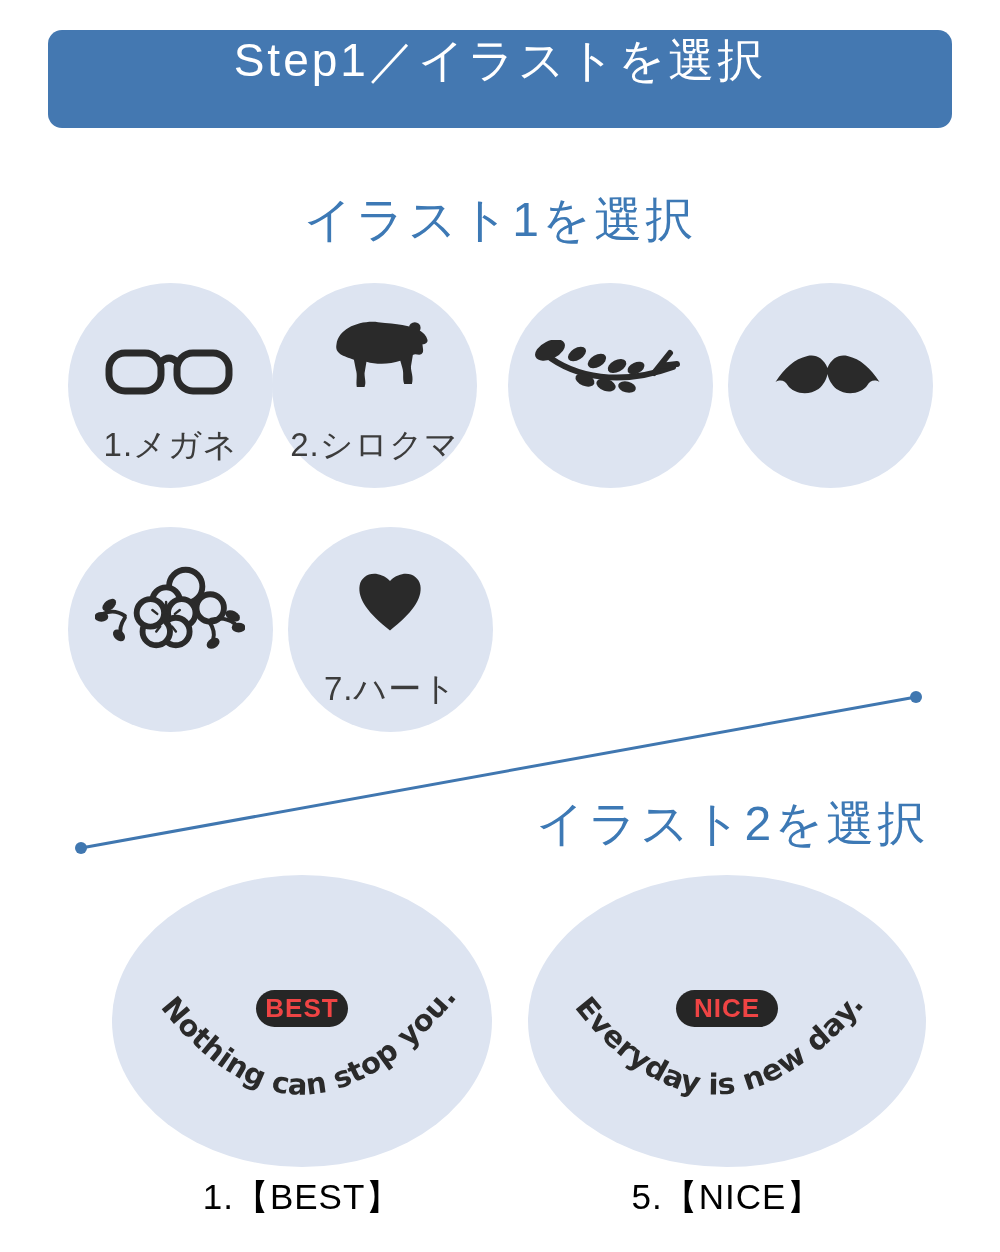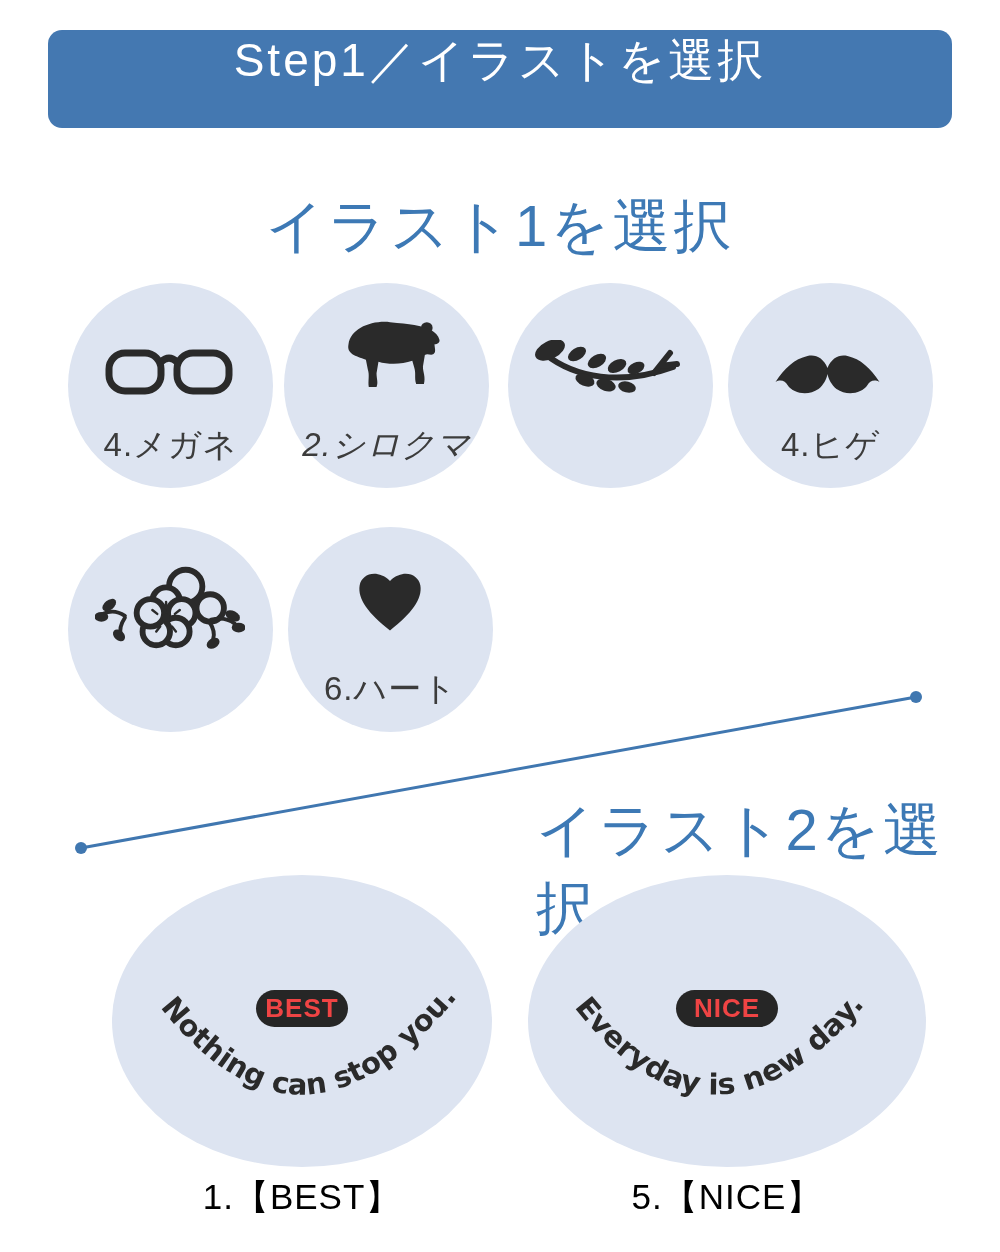--- a/index.html
+++ b/index.html
@@ -8,21 +8,21 @@
     font-family:"Liberation Sans","DejaVu Sans",sans-serif;
     overflow:hidden;
   }
   .step-header{
     position:absolute;left:48px;top:30px;width:904px;height:98px;
     background:#4478b1;border-radius:14px;
     display:flex;align-items:flex-start;justify-content:center;
     color:#ffffff;font-size:46px;letter-spacing:3px;font-weight:400;
   }
   .section-title{
-    position:absolute;color:#3d79b5;font-size:58px;letter-spacing:3px;font-weight:500;
+    position:absolute;color:#3d79b5;font-size:48px;letter-spacing:3px;font-weight:500;
   }
   .sec1-title{left:0;top:188px;width:100%;text-align:center;}
   .sec2-title{left:536px;top:792px;}
   .tile{position:absolute;width:205px;height:205px;cursor:pointer;}
   .tile .circle-bg{position:absolute;left:0;top:0;width:100%;height:100%;border-radius:50%;background:#dde4f1;}
   .tile .icon{position:absolute;}
   .tile .tile-label{
     position:absolute;left:0;right:0;top:140px;text-align:center;
     font-size:33px;color:#3c3c3c;font-weight:500;letter-spacing:1px;
   }
@@ -56,24 +56,24 @@
 
 <div class="section-title sec1-title">イラスト1を選択</div>
 
 <div class="tile" style="left:68px;top:283px;">
   <div class="circle-bg"></div>
   <svg class="icon" style="left:36px;top:62px;" width="130" height="52" viewBox="0 0 130 52">
     <rect x="5" y="8" width="52" height="38" rx="16" fill="none" stroke="#2a2a2a" stroke-width="7"></rect>
     <rect x="73" y="8" width="52" height="38" rx="16" fill="none" stroke="#2a2a2a" stroke-width="7"></rect>
     <path d="M57 17 Q65 9 73 17" fill="none" stroke="#2a2a2a" stroke-width="7"></path>
   </svg>
-  <div class="tile-label">4.メガネ</div>
+  <div class="tile-label">1.メガネ</div>
 </div>
 
-<div class="tile" style="left:284px;top:283px;font-style:italic;">
+<div class="tile" style="left:272px;top:283px;">
   <div class="circle-bg"></div>
   <svg class="icon" style="left:50px;top:32px;" width="116" height="80" viewBox="0 0 120 82">
     <circle cx="96" cy="13" r="6" fill="#2a2a2a"></circle>
     <path d="M15 30 C17 14 38 5 58 7 C78 9 91 10 100 15 C105 18 108 21 109 25
              C110 28 107 30 104 30 C104 34 106 38 103 40 C100 42 97 39 94 41
              L92 53 C92 59 95 64 93 71 L85 71 C83 65 85 60 83 54 L81 47
              C70 51 56 51 46 48 L44 60 C44 66 46 70 44 74 L36 74
              C35 68 37 62 35 56 L33 46 C22 42 13 40 15 30 Z" fill="#2a2a2a"></path>
   </svg>
   <div class="tile-label">2.シロクマ</div>
@@ -96,21 +96,20 @@
 </div>
 
 <div class="tile" style="left:728px;top:283px;">
   <div class="circle-bg"></div>
   <svg class="icon" style="left:27px;top:70px;" width="145" height="44" viewBox="0 0 110 44">
     <path d="M55 15 C51 5 43 1 35 3 C22 6 12 15 3 29 C8 26 13 28 15 32
              C21 41 36 43 46 36 C51 32 54 26 55 21 C56 26 59 32 64 36
              C74 43 89 41 95 32 C97 28 102 26 107 29 C98 15 88 6 75 3
              C67 1 59 5 55 15 Z" fill="#2a2a2a"></path>
   </svg>
-  <div class="tile-label">4.ヒゲ</div>
 </div>
 
 <div class="tile" style="left:68px;top:527px;">
   <div class="circle-bg"></div>
   <svg class="icon" style="left:27px;top:30px;" width="150" height="100" viewBox="0 0 152 102">
     <circle cx="92" cy="30" r="17" fill="none" stroke="#2a2a2a" stroke-width="6"></circle>
     <circle cx="117" cy="52" r="14" fill="none" stroke="#2a2a2a" stroke-width="6"></circle>
     <path d="M30 60 C24 56 16 54 8 58 M30 62 C26 68 24 74 26 80" stroke="#2a2a2a" stroke-width="4" fill="none" stroke-linecap="round"></path>
     <ellipse cx="14" cy="49" rx="8" ry="5" transform="rotate(-38 14 49)" fill="#2a2a2a"></ellipse>
     <ellipse cx="6" cy="61" rx="7" ry="5" fill="#2a2a2a"></ellipse>
@@ -127,21 +126,21 @@
     <circle cx="72" cy="62" r="4" fill="#2a2a2a"></circle>
     <path d="M72 52 L72 46 M81 58 L86 54 M78 71 L82 76 M66 71 L62 76 M63 58 L58 54" stroke="#2a2a2a" stroke-width="2.5" stroke-linecap="round"></path>
   </svg>
 </div>
 
 <div class="tile" style="left:288px;top:527px;">
   <div class="circle-bg"></div>
   <svg class="icon" style="left:66px;top:34px;" width="72" height="78" viewBox="0 0 64 58">
     <path d="M32 56 C13 41 3 28 5 16 C7 6 20 1 32 12 C44 1 57 6 59 16 C61 28 51 41 32 56 Z" fill="#2a2a2a"></path>
   </svg>
-  <div class="tile-label">6.ハート</div>
+  <div class="tile-label">7.ハート</div>
 </div>
 
 <svg class="divider-svg" viewBox="0 0 880 180">
   <line x1="21" y1="165" x2="856" y2="14" stroke="#4077b0" stroke-width="3"></line>
   <circle cx="21" cy="165" r="6" fill="#4077b0"></circle>
   <circle cx="856" cy="14" r="6" fill="#4077b0"></circle>
 </svg>
 
 <div class="section-title sec2-title">イラスト2を選択</div>
 

